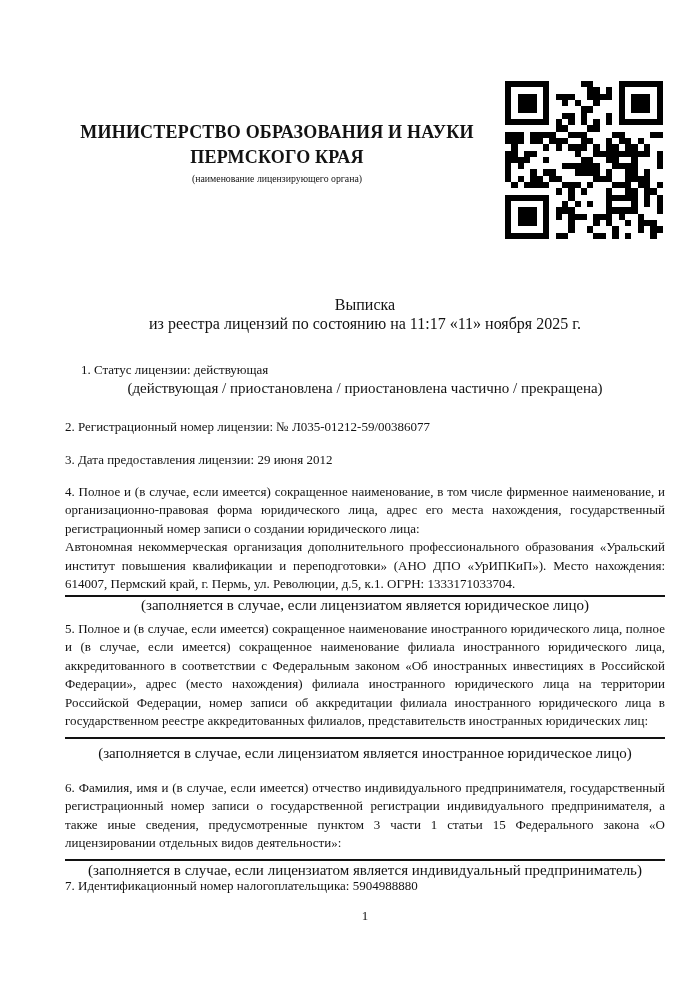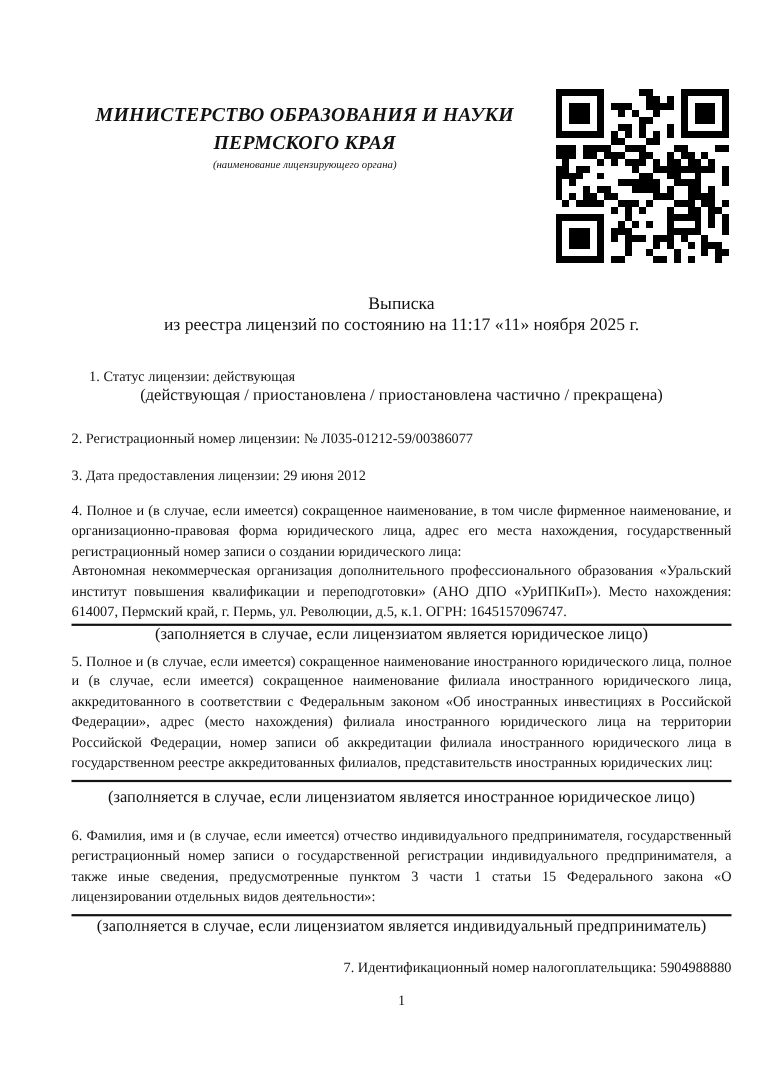--- a/index.html
+++ b/index.html
@@ -10,21 +10,21 @@
     -webkit-font-smoothing:antialiased;
   }
   .page{position:relative;width:700px;height:989px;background:#ffffff;}
   .content{position:relative;margin-left:65px;width:600px;}
 
   
   .qr{position:absolute;left:505px;top:81px;width:158px;height:158px;}
   .qr svg{width:100%;height:100%;display:block;}
 
   
-  .authority{padding-top:92px;width:424px;text-align:center;font-style:italic;}
+  .authority{padding-top:120px;width:424px;text-align:center;}
   .authority .h-line{font-weight:bold;font-size:18px;line-height:25px;letter-spacing:.2px;}
   .small-caption{font-size:9.8px;line-height:13px;}
   .authority .small-caption{margin-top:2px;}
 
   
   .doc-title{margin-top:111px;text-align:center;font-size:16px;line-height:18.5px;}
 
   
   .field{font-size:13px;line-height:18.5px;}
   .just{text-align:justify;}
@@ -35,21 +35,21 @@
   .f3{margin-top:15px;}
   .p4{margin-top:13px;border-bottom:2px solid #121212;padding-bottom:1px;}
   .cap4{margin-top:2px;}
   .p5{margin-top:8px;}
   .field-line{height:0;border-bottom:2px solid #121212;}
   .line5{margin-top:6px;}
   .cap5{margin-top:8px;}
   .p6{margin-top:19px;}
   .line6{margin-top:6px;}
   .cap6{margin-top:3px;}
-  .f7{margin-top:22px;text-align:right;}
+  .f7{}
   .page-num{margin-top:12px;text-align:center;font-size:13px;line-height:18.5px;}
 </style>
 </head>
 <body style="color: rgb(18, 18, 18);">
 
 <div class="page">
 
   <div class="qr">
     <svg id="qr-svg" viewBox="0 0 25 25" shape-rendering="crispEdges">
         <rect x="0" y="0" width="1" height="1" fill="#000000"></rect>
@@ -379,21 +379,21 @@
 
     <div class="field f1">1. Статус лицензии: действующая</div>
     <div class="caption cap1">(действующая / приостановлена / приостановлена частично / прекращена)</div>
 
     <div class="field f2">2. Регистрационный номер лицензии: № Л035-01212-59/00386077</div>
 
     <div class="field f3">3. Дата предоставления лицензии: 29 июня 2012</div>
 
     <div class="p4">
       <div class="field just">4. Полное и (в случае, если имеется) сокращенное наименование, в том числе фирменное наименование, и организационно-правовая форма юридического лица, адрес его места нахождения, государственный регистрационный номер записи о создании юридического лица:</div>
-      <div class="field just">Автономная некоммерческая организация дополнительного профессионального образования «Уральский институт повышения квалификации и переподготовки» (АНО ДПО «УрИПКиП»). Место нахождения: 614007, Пермский край, г. Пермь, ул. Революции, д.5, к.1. ОГРН: 1645157096747.</div>
+      <div class="field just">Автономная некоммерческая организация дополнительного профессионального образования «Уральский институт повышения квалификации и переподготовки» (АНО ДПО «УрИПКиП»). Место нахождения: 614007, Пермский край, г. Пермь, ул. Революции, д.5, к.1. ОГРН: 1333171033704.</div>
     </div>
     <div class="caption cap4">(заполняется в случае, если лицензиатом является юридическое лицо)</div>
 
     <div class="field just p5">5. Полное и (в случае, если имеется) сокращенное наименование иностранного юридического лица, полное и (в случае, если имеется) сокращенное наименование филиала иностранного юридического лица, аккредитованного в соответствии с Федеральным законом «Об иностранных инвестициях в Российской Федерации», адрес (место нахождения) филиала иностранного юридического лица на территории Российской Федерации, номер записи об аккредитации филиала иностранного юридического лица в государственном реестре аккредитованных филиалов, представительств иностранных юридических лиц:</div>
     <div class="field-line line5"></div>
     <div class="caption cap5">(заполняется в случае, если лицензиатом является иностранное юридическое лицо)</div>
 
     <div class="field just p6">6. Фамилия, имя и (в случае, если имеется) отчество индивидуального предпринимателя, государственный регистрационный номер записи о государственной регистрации индивидуального предпринимателя, а также иные сведения, предусмотренные пунктом 3 части 1 статьи 15 Федерального закона «О лицензировании отдельных видов деятельности»:</div>
     <div class="field-line line6"></div>
     <div class="caption cap6">(заполняется в случае, если лицензиатом является индивидуальный предприниматель)</div>

